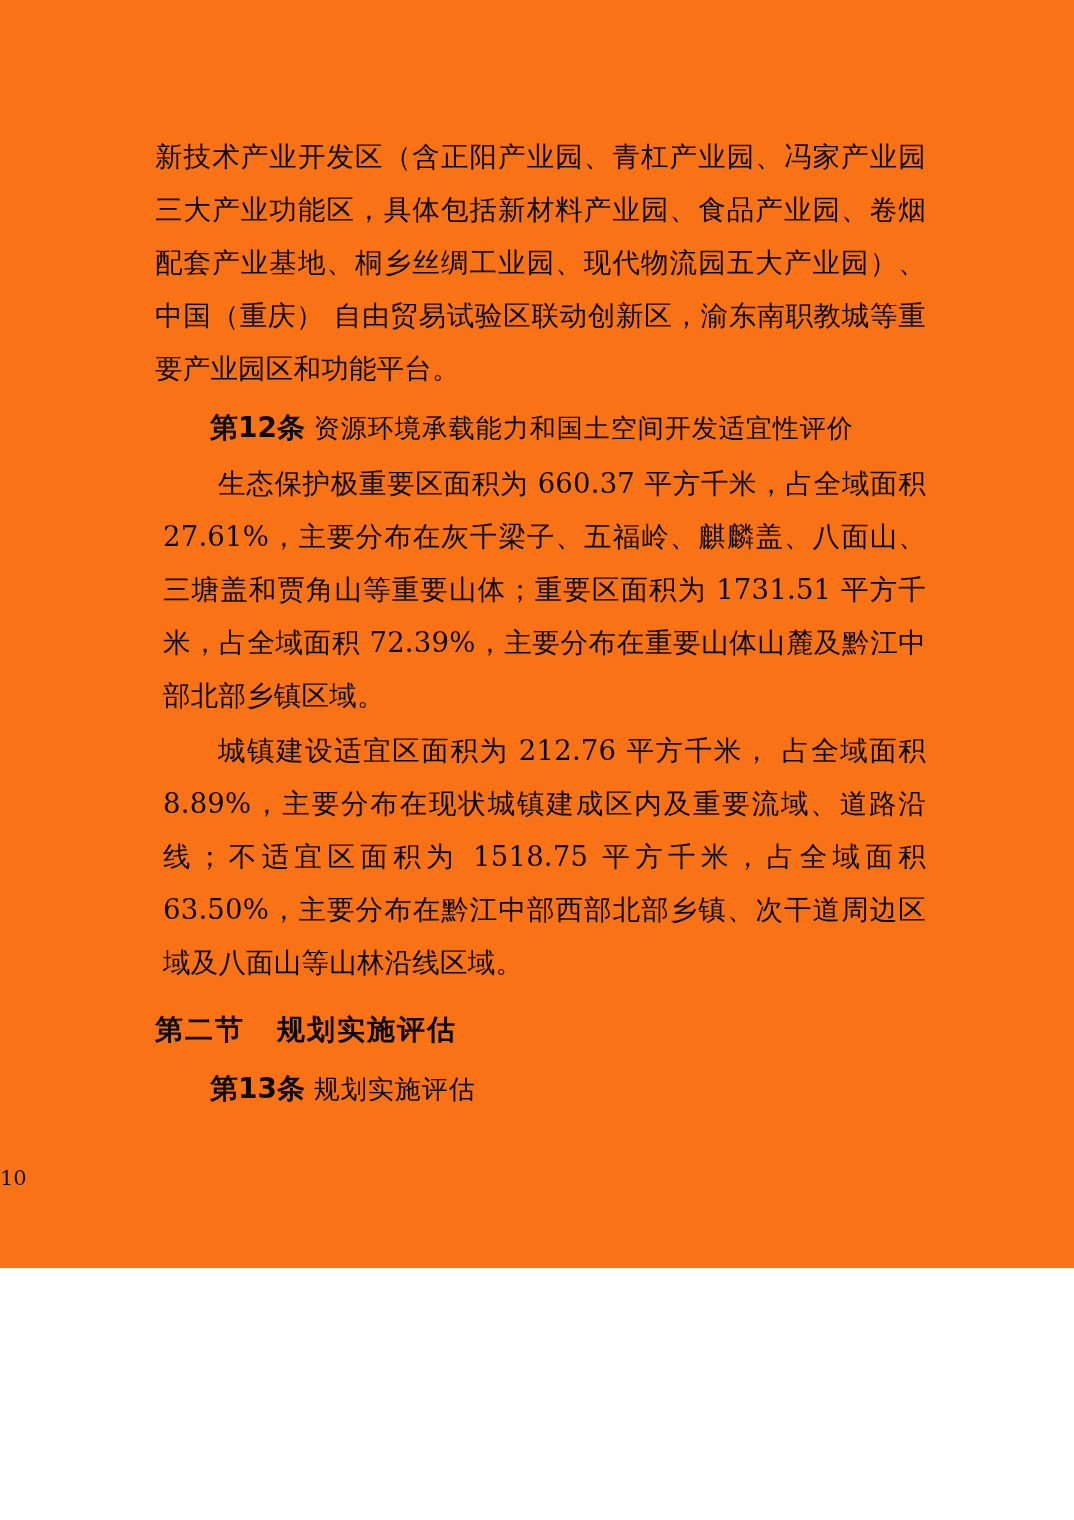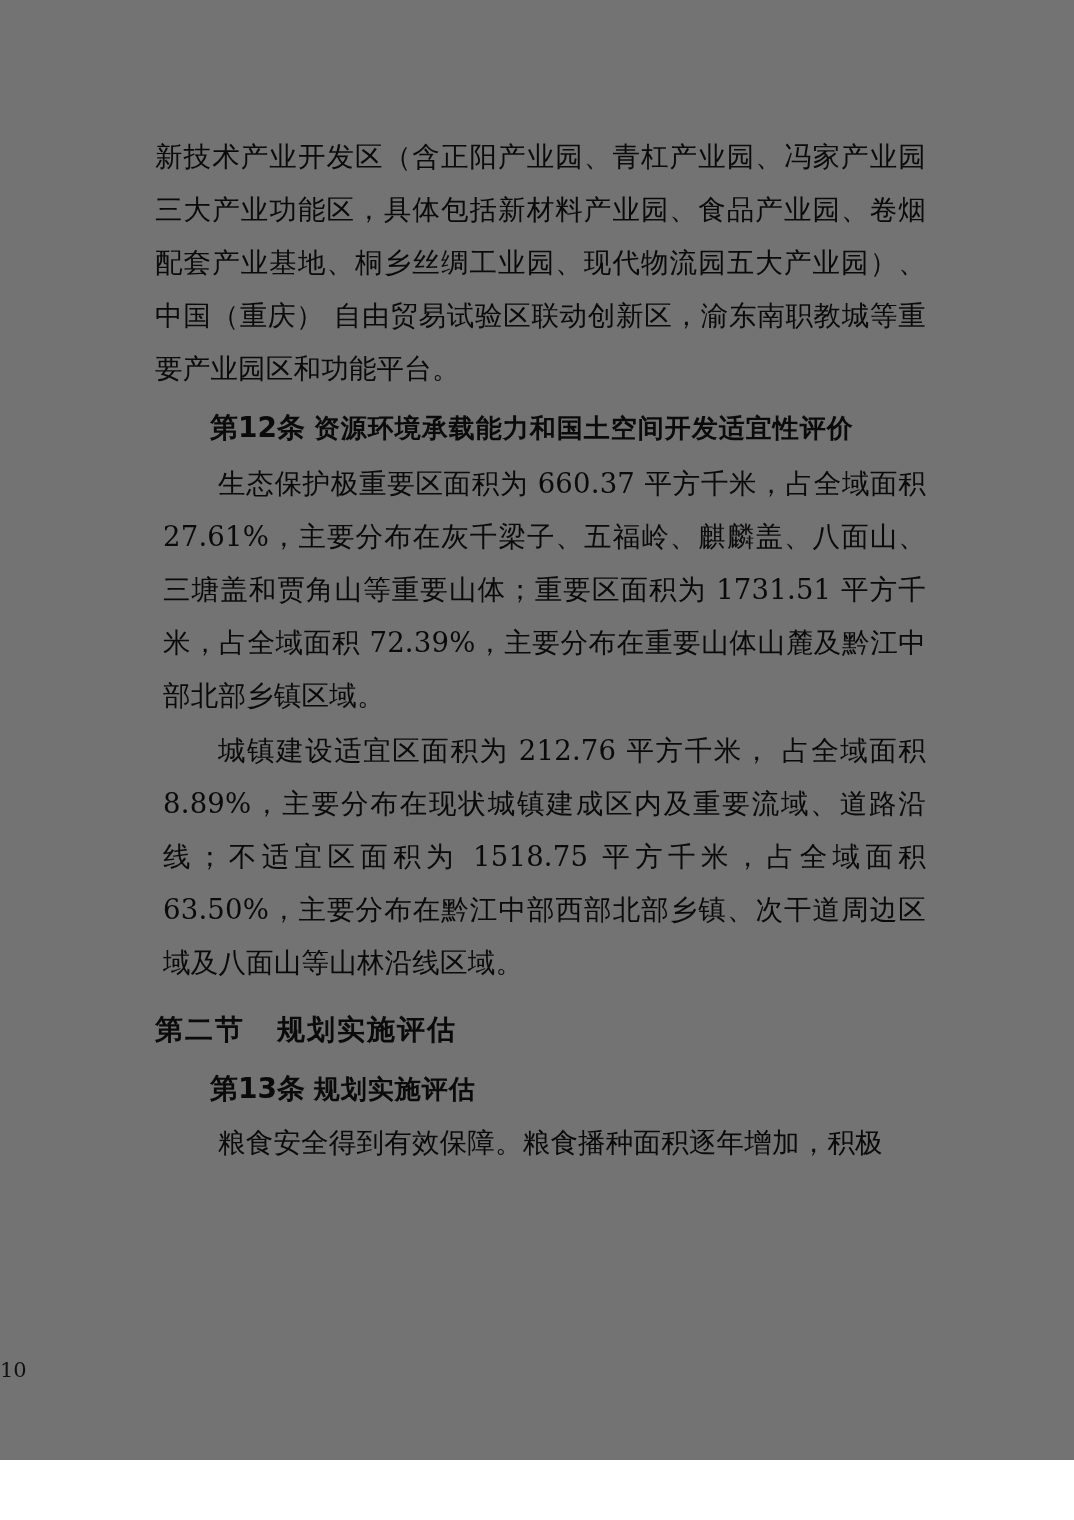--- a/index.html
+++ b/index.html
@@ -3,22 +3,22 @@
 <meta charset="utf-8">
 <style>
   html, body {
     margin: 0;
     padding: 0;
     background: #ffffff;
   }
   .page {
     position: relative;
     width: 1074px;
-    height: 1460px;
-    background: #737373;
+    height: 1268px;
+    background: #f97316;
     margin: 0 auto;
     box-sizing: border-box;
     padding: 130px 148px 44px 155px;
     font-family: "DejaVu Serif", "Liberation Serif", serif;
     color: #0a0a0a;
   }
   .body-text {
     font-size: 27.5px;
     line-height: 53px;
     text-align: justify;
@@ -41,21 +41,21 @@
     text-indent: 2em;
     margin-top: 6px;
   }
   .article-num {
     font-family: "DejaVu Sans", "Liberation Sans", sans-serif;
     font-weight: bold;
     font-size: 28px;
   }
   .article-title {
     font-family: "DejaVu Serif", "Liberation Serif", serif;
-    font-weight: bold;
+    font-weight: normal;
     font-size: 26px;
     letter-spacing: 1px;
   }
   .section-head {
     font-family: "DejaVu Sans", "Liberation Sans", sans-serif;
     font-weight: bold;
     font-size: 28px;
     line-height: 53px;
     margin-top: 14px;
     letter-spacing: 2px;
@@ -92,17 +92,16 @@
   <p class="body-text indent para-gap">城镇建设适宜区面积为 212.76 平方千米， 占全域面积8.89%，主要分布在现状城镇建成区内及重要流域、道路沿线；不适宜区面积为 1518.75 平方千米，占全域面积63.50%，主要分布在黔江中部西部北部乡镇、次干道周边区域及八面山等山林沿线区域。</p>
 
   <div class="section-head">
     <span>第二节</span><span class="section-gap"></span><span>规划实施评估</span>
   </div>
 
   <div class="article-head">
     <span class="article-num">第13条</span><span>&nbsp;</span><span class="article-title">规划实施评估</span>
   </div>
 
-  <p class="body-text indent">粮食安全得到有效保障。粮食播种面积逐年增加，积极</p>
 
   <div class="page-number">10</div>
 
 </div>
 
 </body></html>

